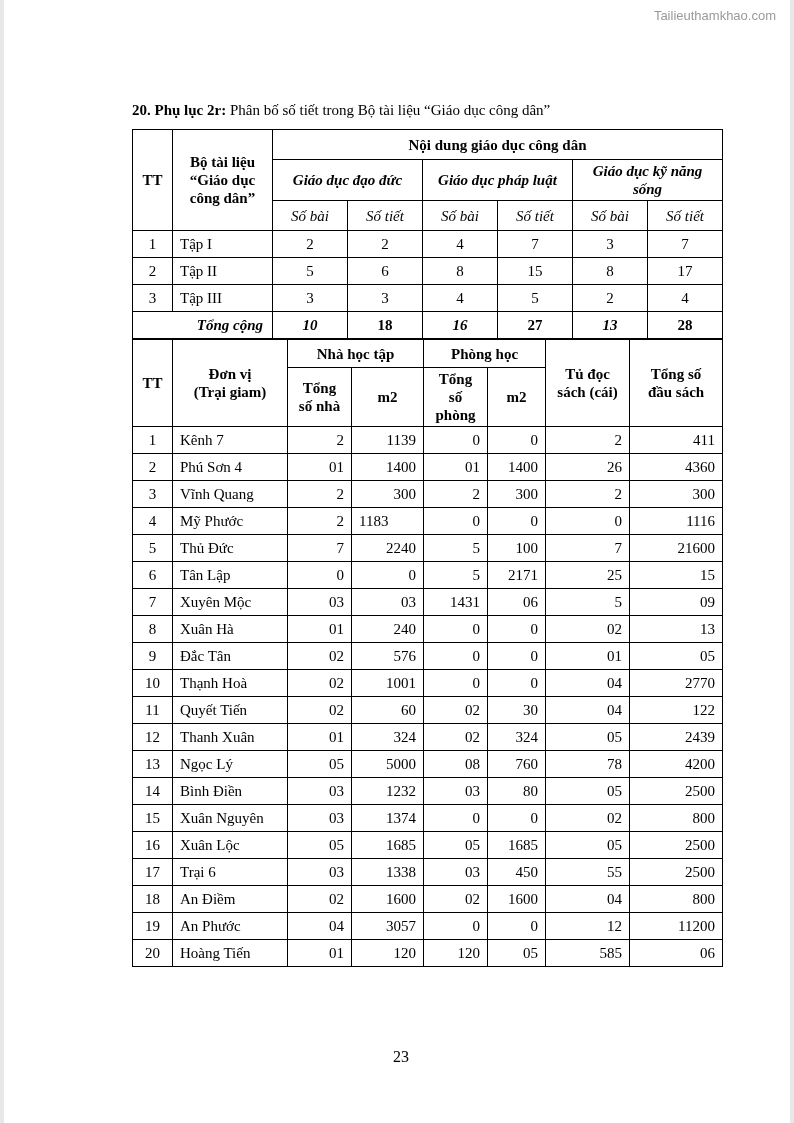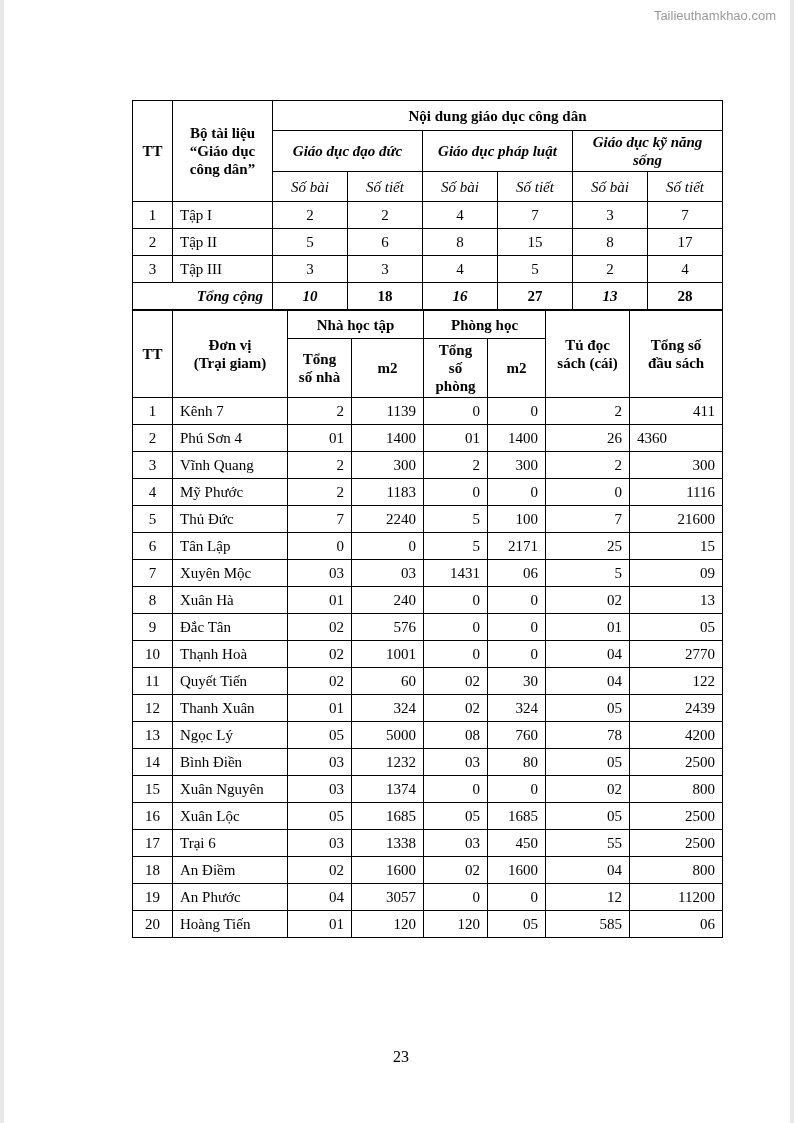--- a/index.html
+++ b/index.html
@@ -78,20 +78,21 @@
 </style>
 </head>
 <body>
 
 <div class="page">
 
   <a class="watermark">Tailieuthamkhao.com</a>
 
   <div class="content">
 
+    <p class="heading"><b>20. Phụ lục 2r:</b> <span>Phân bố số tiết trong Bộ tài liệu “Giáo dục công dân”</span></p>
 
     <table class="t1">
       <colgroup>
         <col style="width:40px">
           <col style="width:100px">
         <col style="width:75px">
           <col style="width:75px">
         <col style="width:75px">
           <col style="width:75px">
         <col style="width:75px">
@@ -209,37 +210,37 @@
             <td style="text-align: right;">411</td>
           </tr>
           <tr>
             <td style="text-align: center;">2</td>
             <td style="text-align: left;">Phú Sơn 4</td>
             <td style="text-align: right;">01</td>
             <td style="text-align: right;">1400</td>
             <td style="text-align: right;">01</td>
             <td style="text-align: right;">1400</td>
             <td style="text-align: right;">26</td>
-            <td style="text-align: left; margin-top: 8px;">4360</td>
+            <td style="text-align: right; margin-top: 8px;">4360</td>
           </tr>
           <tr>
             <td style="text-align: center;">3</td>
             <td style="text-align: left;">Vĩnh Quang</td>
             <td style="text-align: right;">2</td>
             <td style="text-align: right;">300</td>
             <td style="text-align: right;">2</td>
             <td style="text-align: right;">300</td>
             <td style="text-align: right;">2</td>
             <td style="text-align: right;">300</td>
           </tr>
           <tr>
             <td style="text-align: center;">4</td>
             <td style="text-align: left;">Mỹ Phước</td>
             <td style="text-align: right;">2</td>
-            <td style="text-align: right;">1183</td>
+            <td style="text-align: left;">1183</td>
             <td style="text-align: right;">0</td>
             <td style="text-align: right;">0</td>
             <td style="text-align: right;">0</td>
             <td style="text-align: right;">1116</td>
           </tr>
           <tr>
             <td style="text-align: center;">5</td>
             <td style="text-align: left;">Thủ Đức</td>
             <td style="text-align: right;">7</td>
             <td style="text-align: right;">2240</td>

